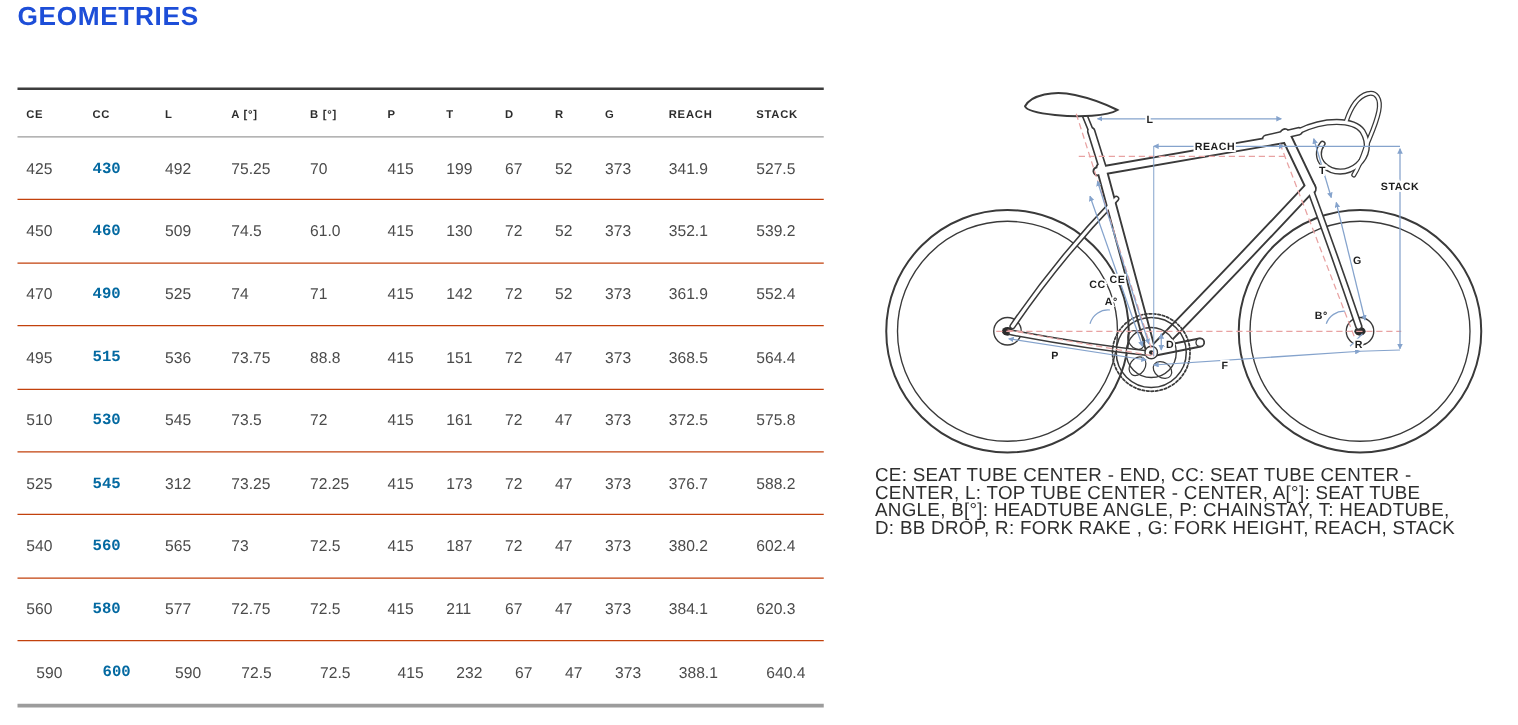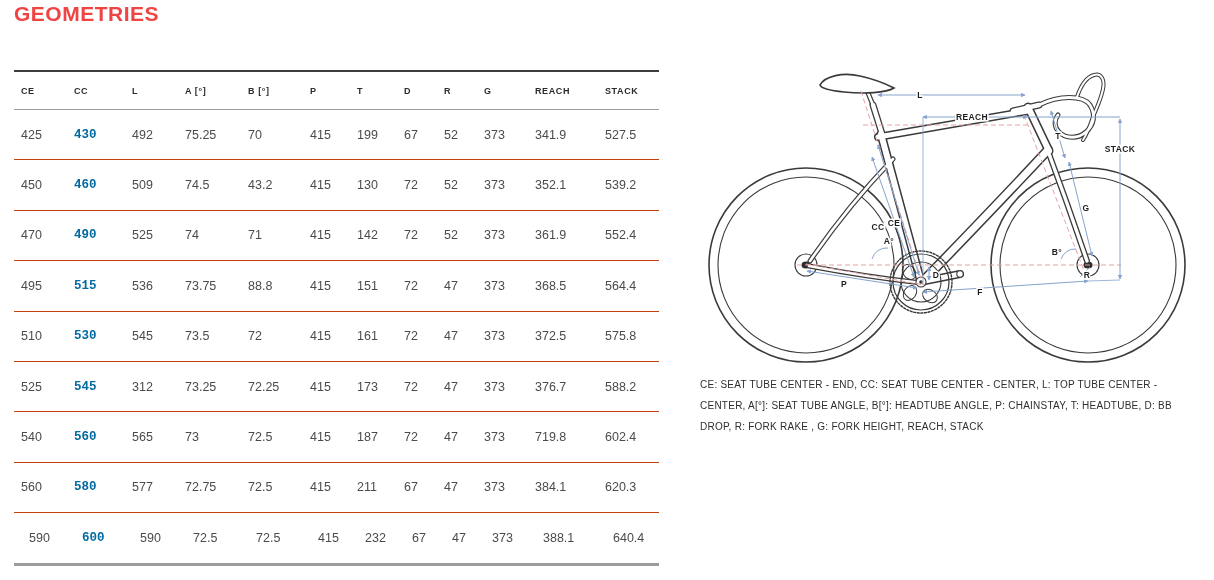--- a/index.html
+++ b/index.html
@@ -2,21 +2,21 @@
 <html><head>
 <meta charset="utf-8">
 <style>
   html,body{margin:0;padding:0;}
   body{
     width:1214px;height:580px;position:relative;background:#ffffff;
     font-family:"Liberation Sans", sans-serif;overflow:hidden;
   }
   .page-title{
     position:absolute;left:14px;top:2px;font-size:21px;font-weight:bold;
-    letter-spacing:.5px;color:#ef4444;text-align:center;
+    letter-spacing:.5px;color:#1d4ed8;text-align:center;
   }
   
   .geo-table{
     --cols:53px 58px 53px 63px 62px 47px 47px 40px 40px 51px 70px 61px;
     position:absolute;left:14px;top:70px;width:645px;
     border-top:2px solid #3d3d3d;border-bottom:3px solid #9c9c9c;
   }
   .thead{
     display:grid;grid-template-columns:var(--cols);height:37px;
     border-bottom:1px solid #9c9c9c;align-items:center;
@@ -33,21 +33,21 @@
   .tcell{font-size:12.5px;color:#4b4b4b;padding-left:7px;white-space:nowrap;}
   .tcell.bold{font-weight:bold;color:#0369a1;font-family:Liberation Mono, monospace;}
   
   .bike-diagram{position:absolute;left:697px;top:55px;width:500px;height:318px;}
   .dim-label{
     font-size:8.5px;font-weight:bold;fill:#1e1e1e;letter-spacing:.4px;
     paint-order:stroke;stroke:#ffffff;stroke-width:3px;text-anchor:middle;
   }
   .caption{
     position:absolute;left:700px;top:374px;width:472px;
-    font-size:10px;line-height:21px;letter-spacing:.25px;color:#2e2e2e;
+    font-size:15px;line-height:14px;letter-spacing:.25px;color:#2e2e2e;
   }
 </style>
 </head>
 <body>
 
 <div class="page-title">GEOMETRIES</div>
 
 <div class="geo-table">
   <div class="thead">
       <div class="hcell">CE</div>
@@ -76,21 +76,21 @@
         <div class="tcell">52</div>
         <div class="tcell">373</div>
         <div class="tcell">341.9</div>
         <div class="tcell">527.5</div>
       </div>
       <div class="trow">
         <div class="tcell">450</div>
         <div class="tcell bold">460</div>
         <div class="tcell">509</div>
         <div class="tcell">74.5</div>
-        <div class="tcell">43.2</div>
+        <div class="tcell">61.0</div>
         <div class="tcell">415</div>
         <div class="tcell">130</div>
         <div class="tcell">72</div>
         <div class="tcell">52</div>
         <div class="tcell">373</div>
         <div class="tcell">352.1</div>
         <div class="tcell">539.2</div>
       </div>
       <div class="trow">
         <div class="tcell">470</div>
@@ -152,21 +152,21 @@
         <div class="tcell">540</div>
         <div class="tcell bold">560</div>
         <div class="tcell">565</div>
         <div class="tcell">73</div>
         <div class="tcell">72.5</div>
         <div class="tcell">415</div>
         <div class="tcell">187</div>
         <div class="tcell">72</div>
         <div class="tcell">47</div>
         <div class="tcell">373</div>
-        <div class="tcell">719.8</div>
+        <div class="tcell">380.2</div>
         <div class="tcell">602.4</div>
       </div>
       <div class="trow">
         <div class="tcell">560</div>
         <div class="tcell bold">580</div>
         <div class="tcell">577</div>
         <div class="tcell">72.75</div>
         <div class="tcell">72.5</div>
         <div class="tcell">415</div>
         <div class="tcell">211</div>

